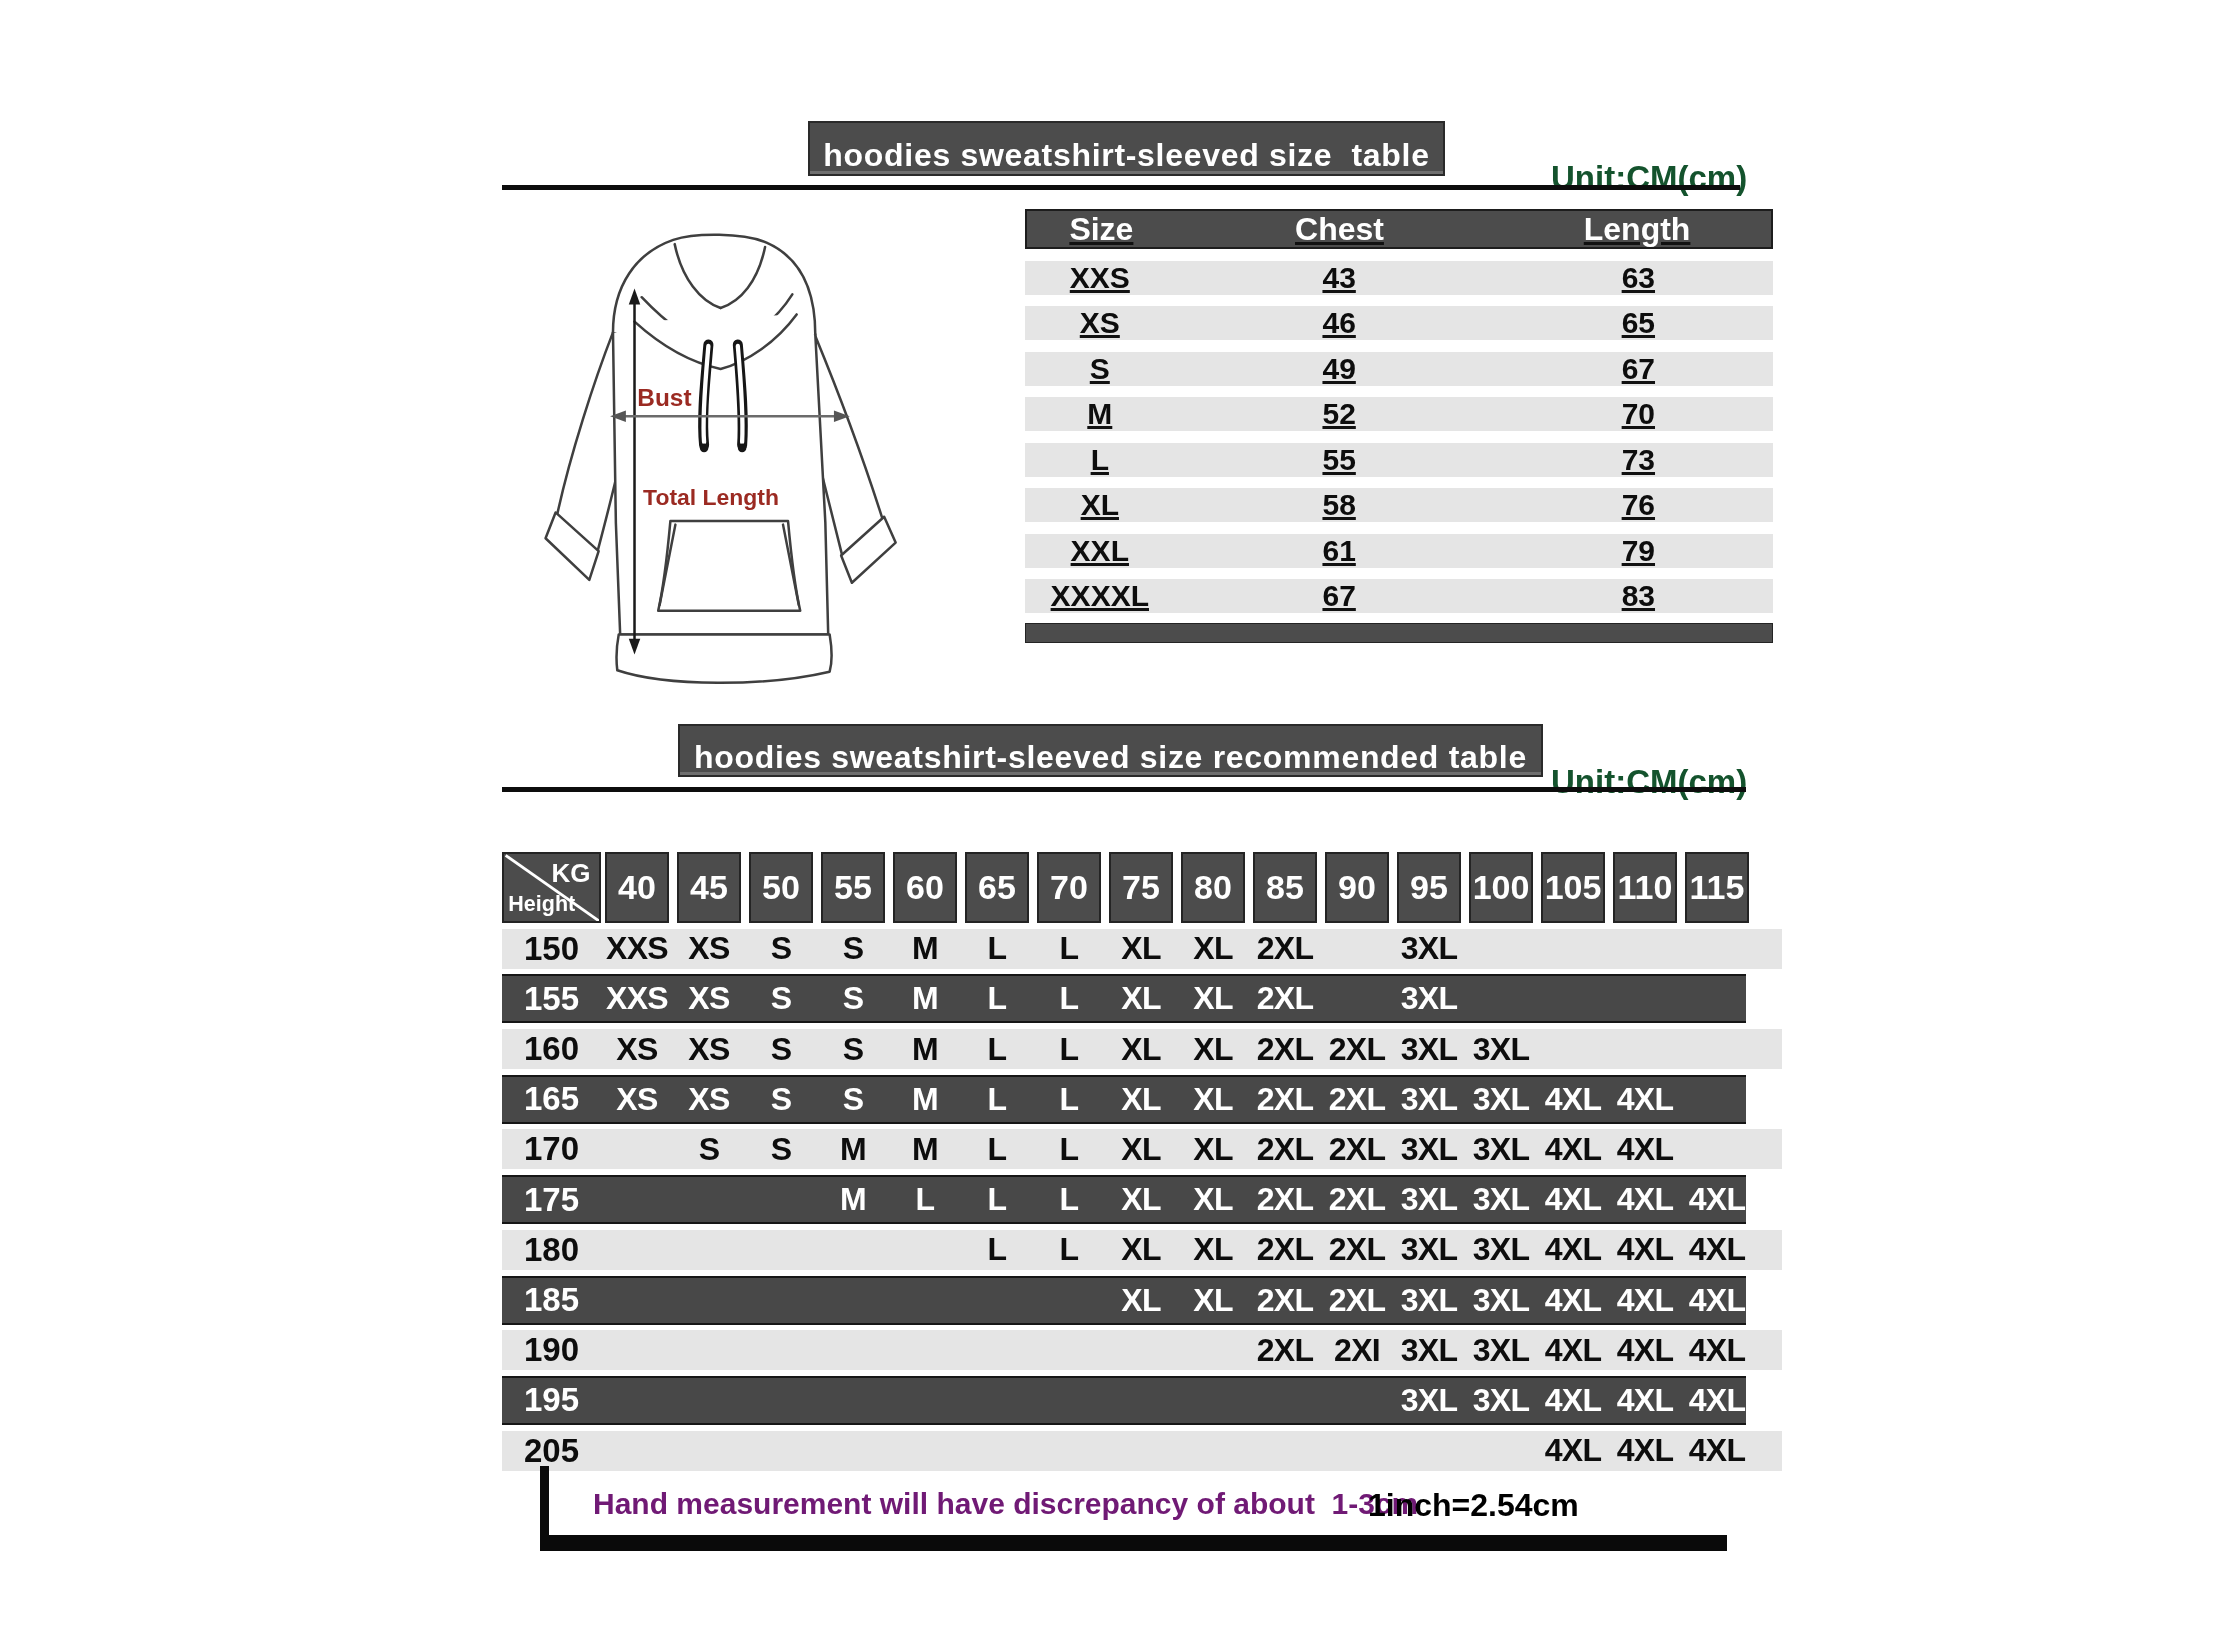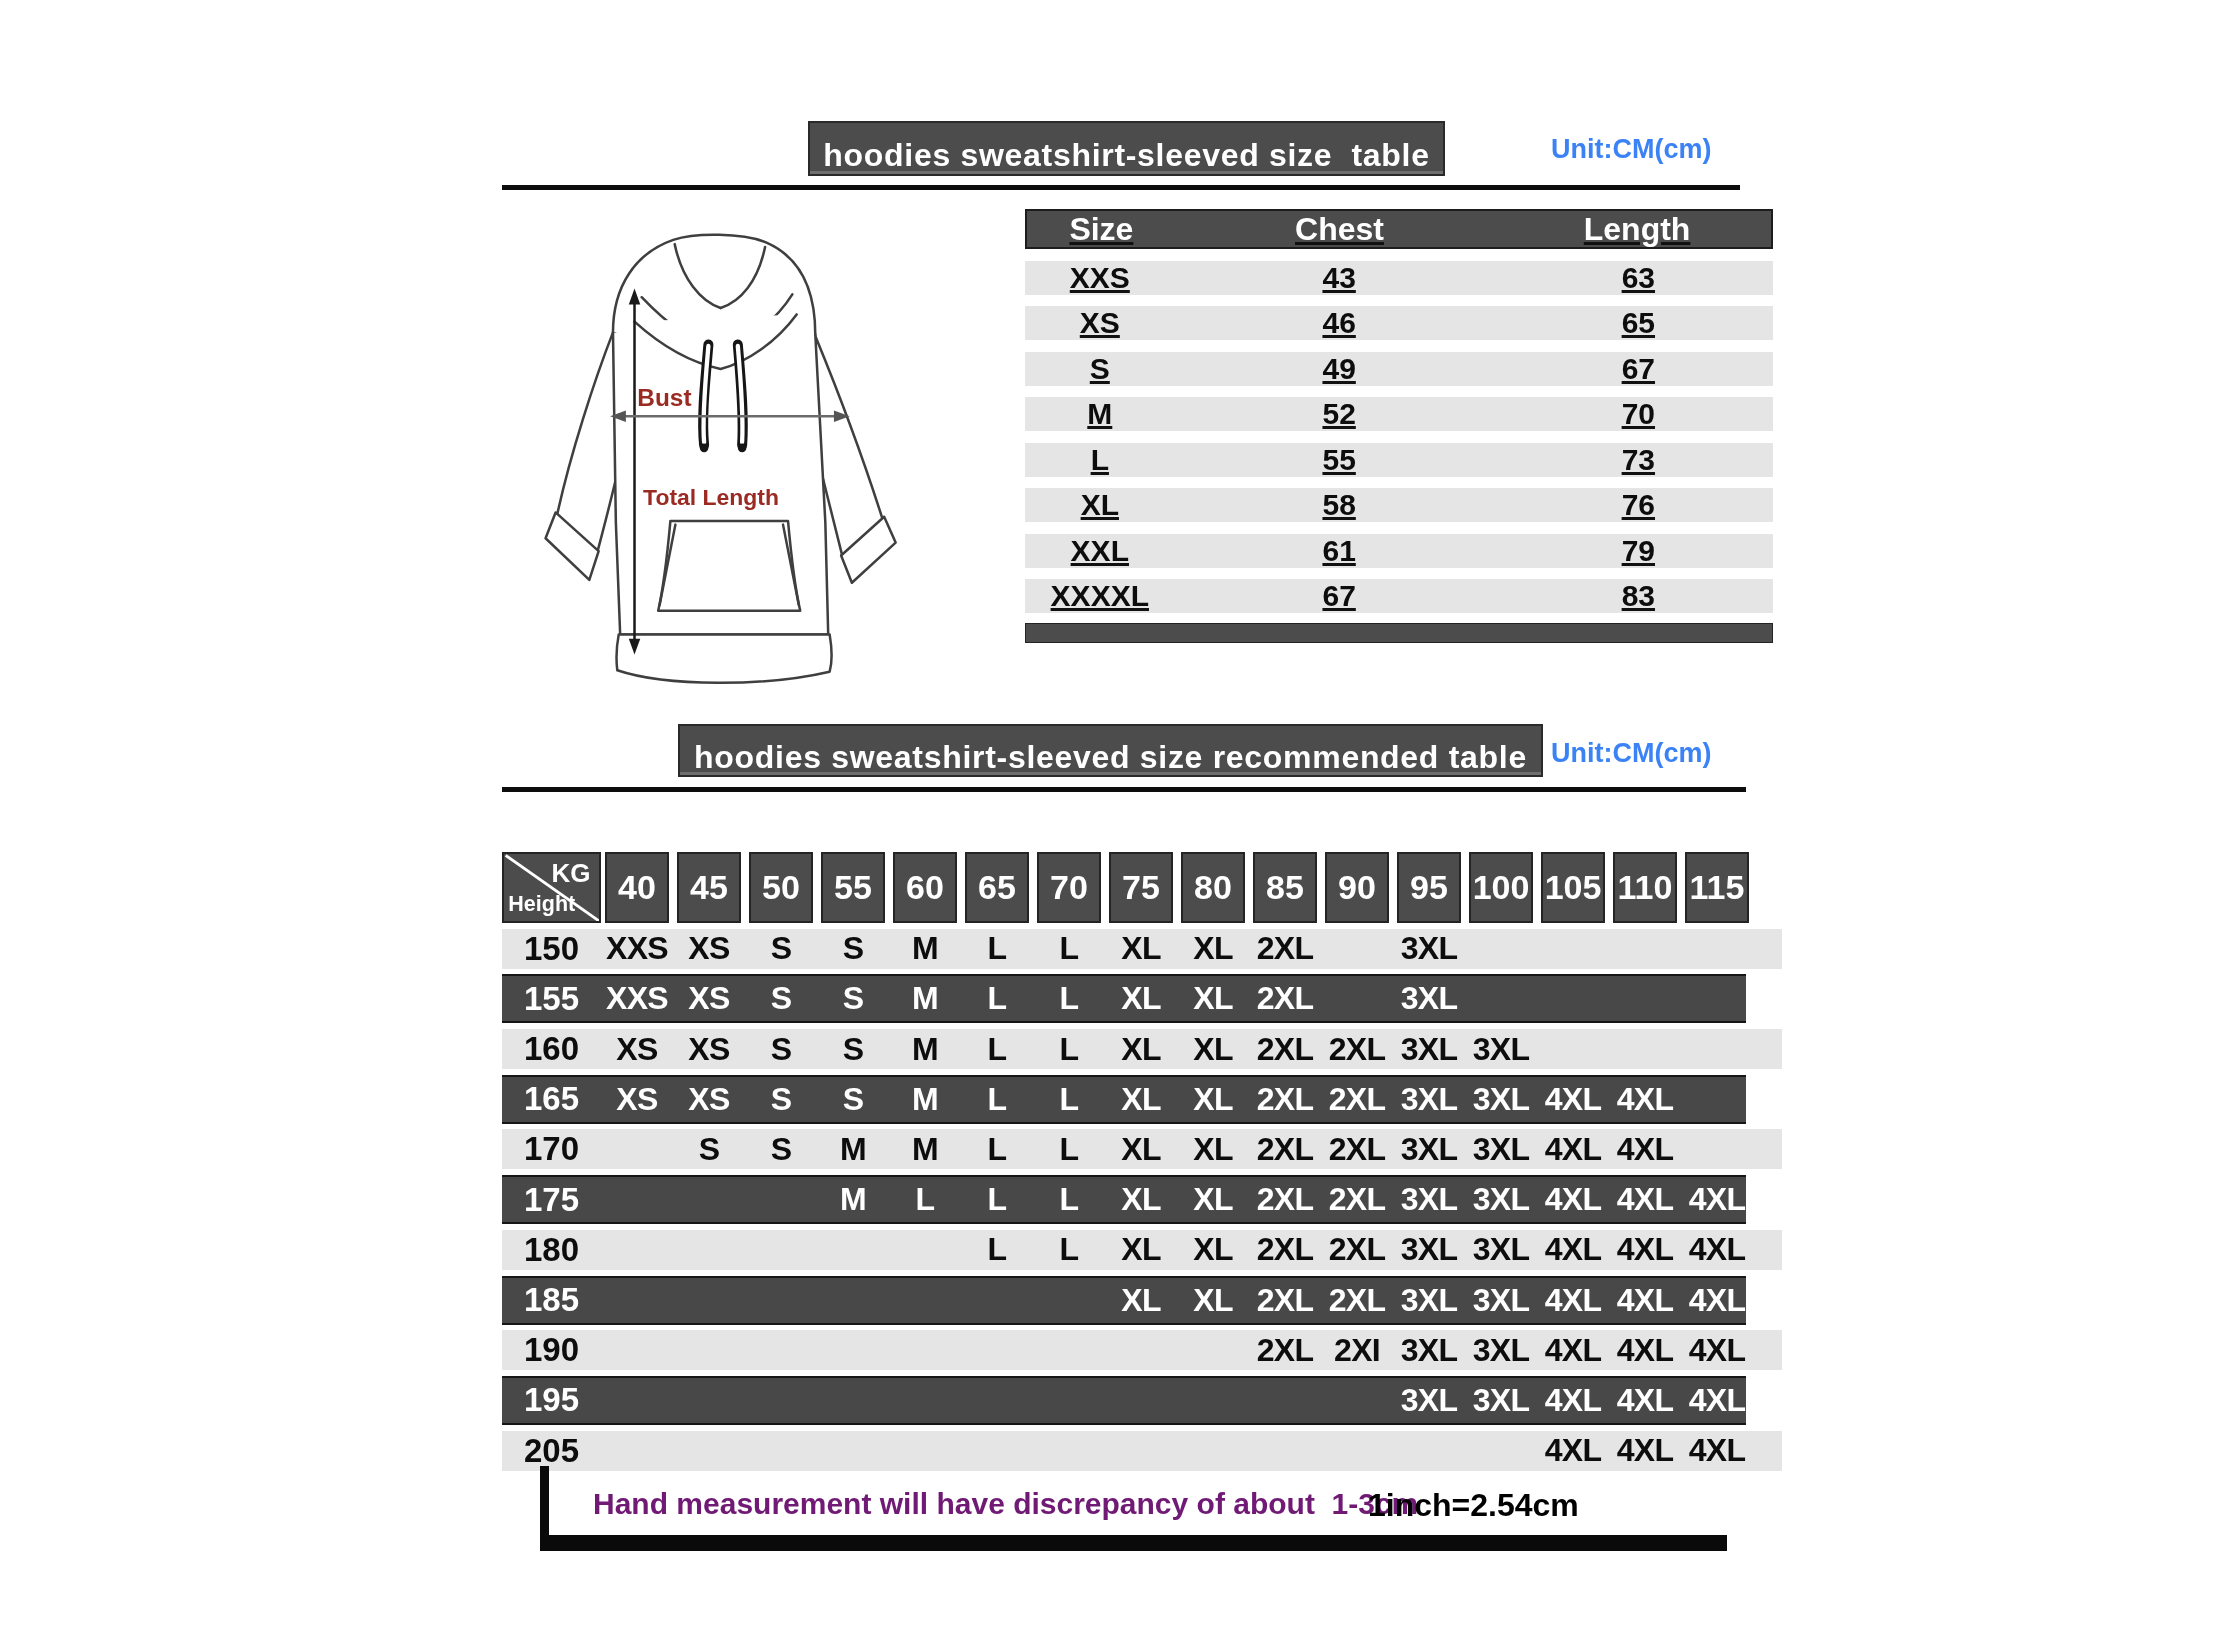--- a/index.html
+++ b/index.html
@@ -13,21 +13,21 @@
   
   .title-bar{
     position:absolute;background:#4c4c4c;border:2.2px solid #2a2a2a;
     color:#fff;display:flex;align-items:center;justify-content:center;
     font-size:32px;letter-spacing:0.7px;box-sizing:border-box;
     box-shadow:0 -2.9px 0 #6f6f6f inset;
   }
   .title-bar span{white-space:pre;margin-top:14px;}
   #title-bar-1{left:808px;top:121px;width:637px;height:55px;}
   #title-bar-2{left:678px;top:724px;width:865px;height:53px;}
-  .unit-label{position:absolute;font-size:27px;color:#3b82f6;white-space:pre;}
+  .unit-label{position:absolute;font-size:33px;color:#14532d;white-space:pre;margin-top:25px;}
   #unit-1{left:1551px;top:134px;}
   #unit-2{left:1551px;top:738px;}
   .rule{position:absolute;background:#0d0d0d;height:5px;}
   #rule-1{left:502px;top:185px;width:1238px;}
   #rule-2{left:502px;top:787px;width:1244px;}
 
   
   #hoodie-diagram{position:absolute;left:528px;top:214px;width:406px;height:495px;}
 
   

